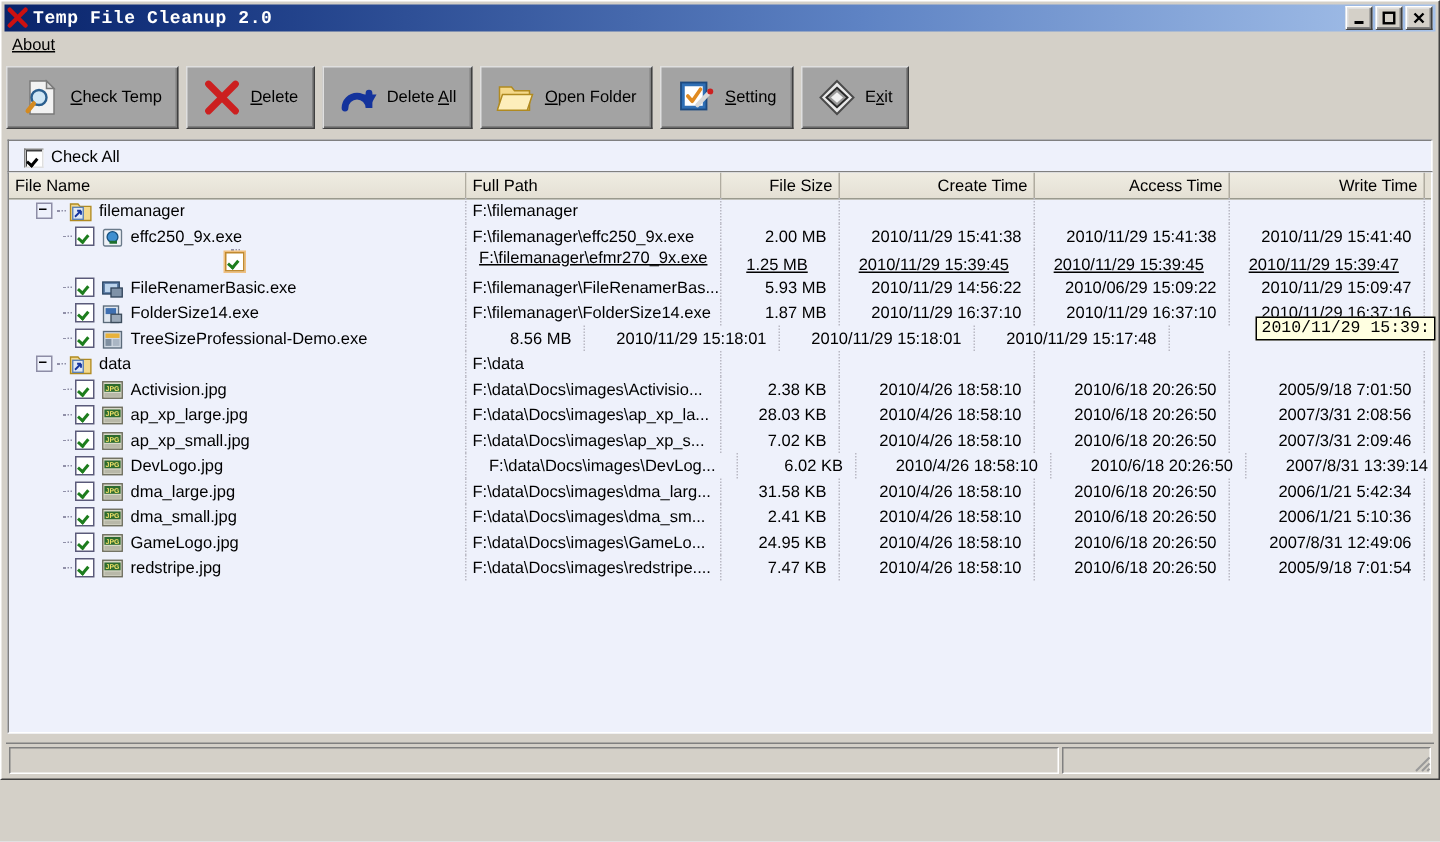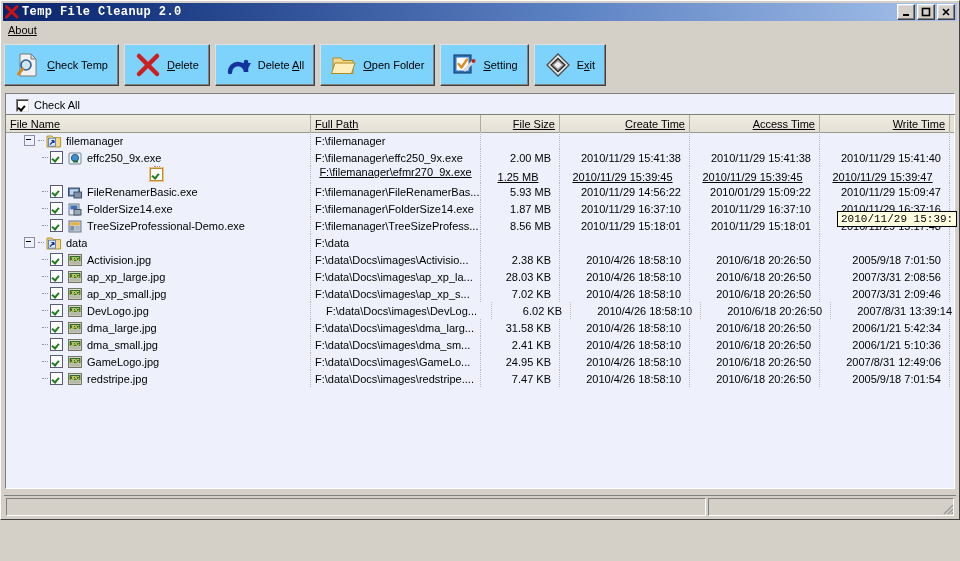--- a/index.html
+++ b/index.html
@@ -45,21 +45,21 @@
   }
   .menu-item{padding:1px 6px 1px 5px;font-size:11px;color:#000;}
   .menu-item u{text-decoration:underline;}
   
   .toolbar{
     position:absolute;left:3px;top:39px;right:3px;height:48px;
     background:#d4d0c8;display:flex;align-items:flex-start;padding-top:4px;
   }
   .tool-btn{
     height:40px;margin-right:5px;
-    background:#7dd3fc;
+    background:#a3a3a3;
     border:1px solid #dfdfdf;border-right-color:#404040;border-bottom-color:#404040;
     box-shadow:inset -1px -1px 0 #808080;
     display:flex;align-items:center;justify-content:center;
     padding:0 10px;gap:6px;cursor:default;
   }
   .tool-btn .ico{width:26px;height:26px;flex:0 0 auto;display:flex;align-items:center;justify-content:center;}
   .tool-btn .lbl{font-size:11px;color:#000;white-space:nowrap;}
   .tool-btn .lbl u{text-decoration:underline;}
   
   .checkall-bar{
@@ -84,21 +84,20 @@
     position:absolute;left:4px;top:114px;right:4px;bottom:30px;
     background:#eef1fb;overflow:hidden;
     border-left:1px solid #808080;border-right:1px solid #fff;border-bottom:1px solid #fff;
   }
   .hdr{display:flex;height:17px;background:#e4e0d4;border-bottom:1px solid #9a9a8e;}
   .hdr .hcell{
     font-size:11px;color:#000;display:flex;align-items:center;
     border-right:1px solid #b0aca0;
     box-sizing:border-box;padding:0 4px;overflow:hidden;white-space:nowrap;
     background:linear-gradient(to bottom,#efece2 0%,#e4e0d4 100%);
-    text-decoration:underline;
   }
   .hdr .hcell.r{justify-content:flex-end;padding-right:4px;}
   .rows{position:absolute;left:0;top:17px;right:0;bottom:0;overflow:hidden;}
   .row{display:flex;height:17px;align-items:center;box-sizing:border-box;}
   .cell{
     font-size:11px;color:#000;box-sizing:border-box;padding:0 4px;
     white-space:nowrap;overflow:hidden;display:flex;align-items:center;
     height:17px;border-right:1px dotted #b9b9c4;
   }
   .cell.r{justify-content:flex-end;padding-right:8px;}
@@ -340,21 +339,21 @@
                 <rect x="1.5" y="4" width="11" height="8" fill="#5e7fa8" stroke="#2c4766" stroke-width="0.9"></rect>
                 <rect x="3" y="5.3" width="8" height="5.4" fill="#bcd4ec"></rect>
                 <rect x="7" y="8" width="7.5" height="6" fill="#7f92a8" stroke="#33465c" stroke-width="0.9"></rect>
               </svg>
             </span>
             <span class="fname">FileRenamerBasic.exe</span>
           </div>
           <div class="cell" style="width: 170px; flex: 0 0 170px;">F:\filemanager\FileRenamerBas...</div>
           <div class="cell r" style="width: 79px; flex: 0 0 79px;">5.93 MB</div>
           <div class="cell r" style="width: 130px; flex: 0 0 130px;">2010/11/29 14:56:22</div>
-          <div class="cell r" style="width: 130px; flex: 0 0 130px;">2010/01/29 15:09:22</div>
+          <div class="cell r" style="width: 130px; flex: 0 0 130px;">2010/06/29 15:09:22</div>
           <div class="cell r" style="width: 130px; flex: 0 0 130px;">2010/11/29 15:09:47</div>
         </div>
         <div class="row">
           <div class="cell namecell" style="width: 305px; flex: 0 0 305px;">
             <span class="tree-indent" style="width: 32px;"></span>
             <span class="dotline"></span>
             <span class="rowcb"></span>
             <span class="ficon">
               <svg width="16" height="16" viewBox="0 0 16 16">
                 <rect x="2" y="3" width="10" height="11" fill="#dfe6ef" stroke="#5a6a7a" stroke-width="0.9"></rect>
@@ -378,21 +377,20 @@
             <span class="ficon">
               <svg width="16" height="16" viewBox="0 0 16 16">
                 <rect x="2" y="3" width="12" height="11" fill="#cfd8e2" stroke="#5a6a7a" stroke-width="0.9"></rect>
                 <rect x="3.3" y="4.3" width="9.4" height="3" fill="#e8b23a"></rect>
                 <rect x="3.3" y="8" width="4" height="4.6" fill="#7f8fa0"></rect>
                 <rect x="8.2" y="8" width="4.5" height="4.6" fill="#aab6c4"></rect>
               </svg>
             </span>
             <span class="fname">TreeSizeProfessional-Demo.exe</span>
           </div>
-          <div class="cell" style="width: 170px; flex: 0 0 170px;">F:\filemanager\TreeSizeProfess...</div>
           <div class="cell r" style="width: 79px; flex: 0 0 79px;">8.56 MB</div>
           <div class="cell r" style="width: 130px; flex: 0 0 130px;">2010/11/29 15:18:01</div>
           <div class="cell r" style="width: 130px; flex: 0 0 130px;">2010/11/29 15:18:01</div>
           <div class="cell r" style="width: 130px; flex: 0 0 130px;">2010/11/29 15:17:48</div>
         </div>
         <div class="row">
           <div class="cell namecell" style="width: 305px; flex: 0 0 305px;">
             <span class="tree-indent" style="width: 14px;"></span>
             <span class="expander"></span>
             <span class="dotline"></span>

